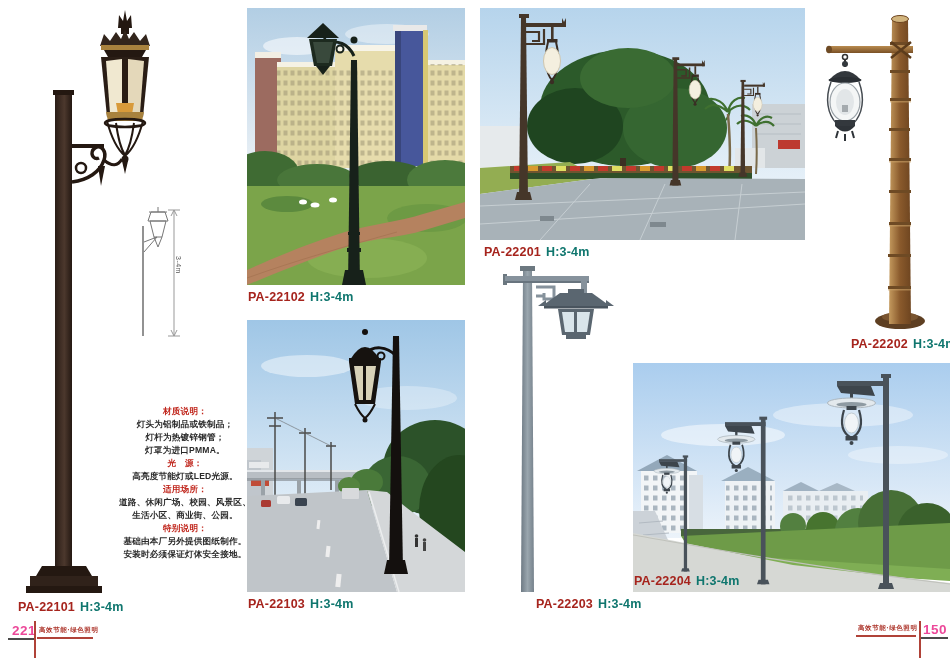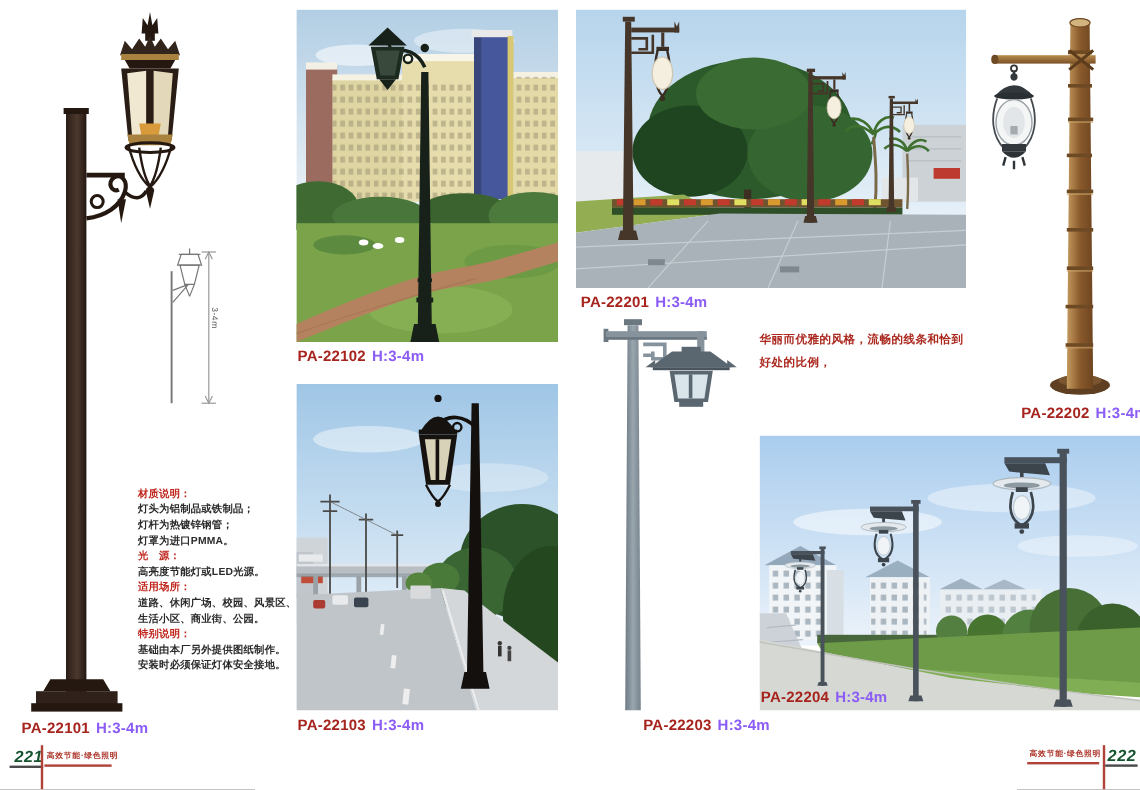--- a/index.html
+++ b/index.html
@@ -2,29 +2,29 @@
 <html><head>
 <meta charset="utf-8">
 <style>
   html,body{margin:0;padding:0;background:#9a9a9a;}
   .page{position:relative;width:950px;height:658px;background:#ffffff;overflow:hidden;
         font-family:"Liberation Sans","DejaVu Sans",sans-serif;}
   figure{margin:0;position:absolute;}
   svg{display:block;}
   .plabel{position:absolute;font-size:12.5px;white-space:nowrap;letter-spacing:.2px;}
   .plabel .code{color:#a6241d;font-weight:bold;text-align:center;}
-  .plabel .hval{color:#8b5cf6;margin-left:5px;font-weight:bold;}
+  .plabel .hval{color:#0f766e;margin-left:5px;font-weight:bold;}
   .specs{position:absolute;left:115px;top:405px;width:140px;font-size:8.6px;line-height:13px;
-         color:#2a2a2a;font-weight:bold;letter-spacing:.2px;}
+         color:#2a2a2a;font-weight:bold;letter-spacing:.2px;text-align:center;}
   .specs .red{color:#c0261c;}
   .desc{position:absolute;left:633px;top:274px;width:178px;font-size:9.6px;line-height:19px;
         color:#ab291f;font-weight:bold;letter-spacing:.4px;}
   .dim-label{position:absolute;left:182px;top:256px;font-size:7px;color:#555;
              transform:rotate(90deg);transform-origin:left top;letter-spacing:.5px;}
-  .ftr-num{position:absolute;font-size:13.5px;font-weight:bold;color:#14532d;letter-spacing:.5px;font-style:italic;}
+  .ftr-num{position:absolute;font-size:13.5px;font-weight:bold;color:#ec4899;letter-spacing:.5px;}
   .ftr-slogan{position:absolute;font-size:6.5px;font-weight:bold;color:#ad352b;letter-spacing:.6px;white-space:nowrap;}
   .vline{position:absolute;width:2px;background:#b04238;}
   .uline-dark{position:absolute;height:2px;background:#4a4a4a;}
   .uline-red{position:absolute;height:1.5px;background:#b04238;}
 </style>
 </head>
 <body>
 
 <div class="page">
 
@@ -503,30 +503,29 @@
     <div>高亮度节能灯或LED光源。</div>
     <div class="red">适用场所：</div>
     <div>道路、休闲广场、校园、风景区、</div>
     <div>生活小区、商业街、公园。</div>
     <div class="red">特别说明：</div>
     <div>基础由本厂另外提供图纸制作。</div>
     <div>安装时必须保证灯体安全接地。</div>
   </div>
 
   <div class="desc">
-    <div>华丽而优雅的风格，流畅的线条和恰到好处的比例，</div>
   </div>
 
   <div>
     <span class="ftr-num" style="left:12px;top:623px;">221</span>
     <div class="uline-dark" style="left:8px;top:638px;width:28px;"></div>
     <div class="vline" style="left:34px;top:621px;height:37px;"></div>
     <span class="ftr-slogan" style="left:39px;top:626px;">高效节能·绿色照明</span>
     <div class="uline-red" style="left:37px;top:637px;width:56px;"></div>
 
     <span class="ftr-slogan" style="left:858px;top:624px;">高效节能·绿色照明</span>
     <div class="uline-red" style="left:856px;top:635px;width:60px;"></div>
     <div class="vline" style="left:919px;top:621px;height:37px;"></div>
-    <span class="ftr-num" style="left:923px;top:622px;">222</span>
+    <span class="ftr-num" style="left:923px;top:622px;">150</span>
     <div class="uline-dark" style="left:921px;top:637px;width:27px;"></div>
   </div>
 
 </div>
 
 </body></html>

